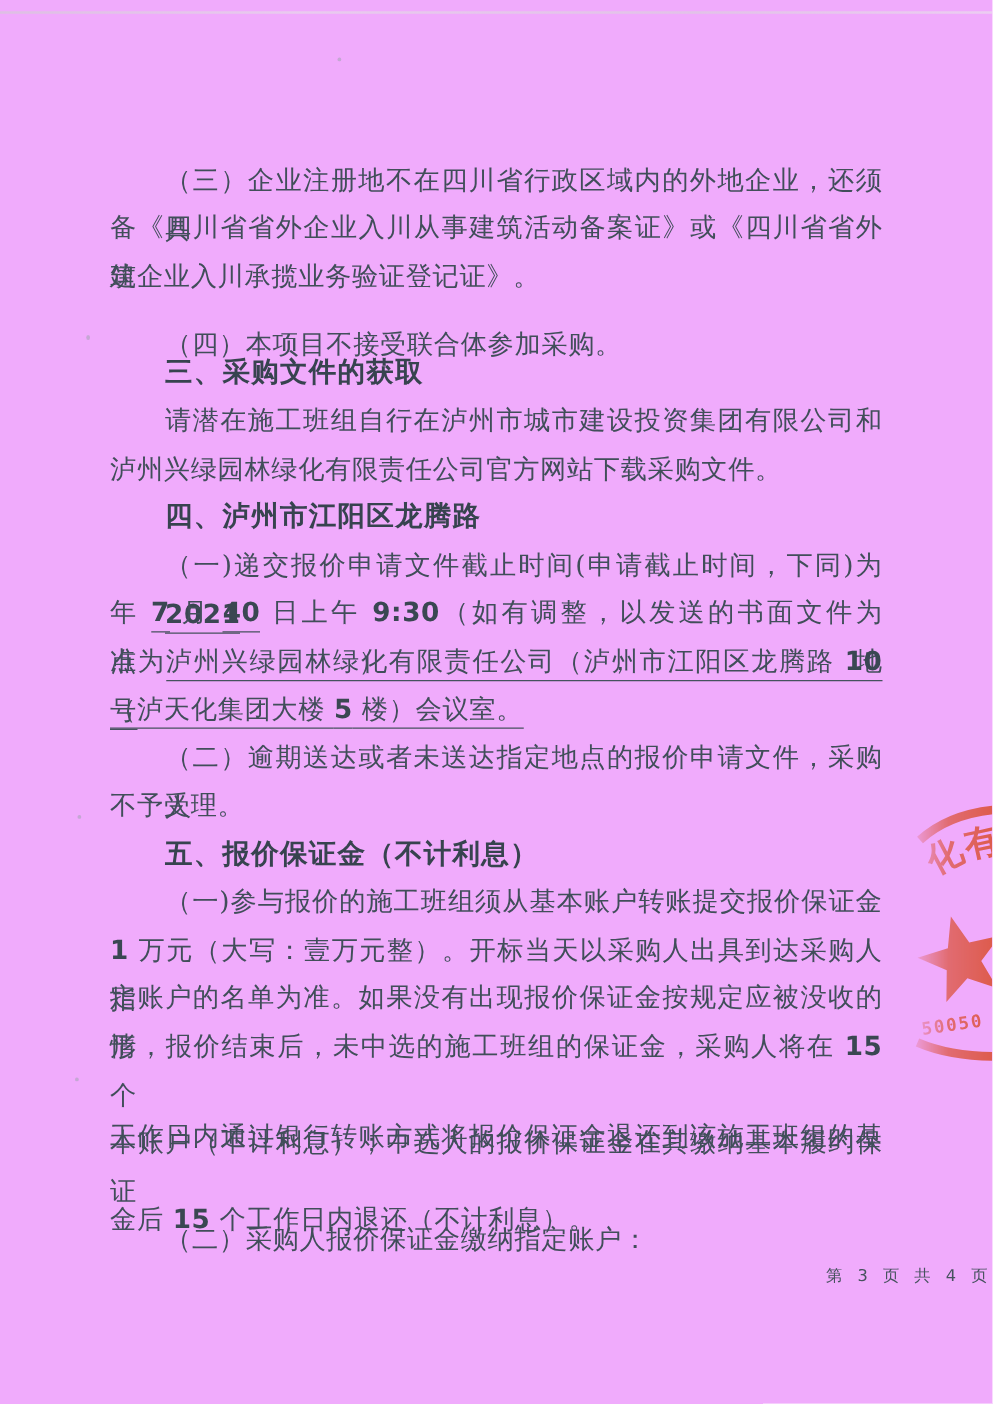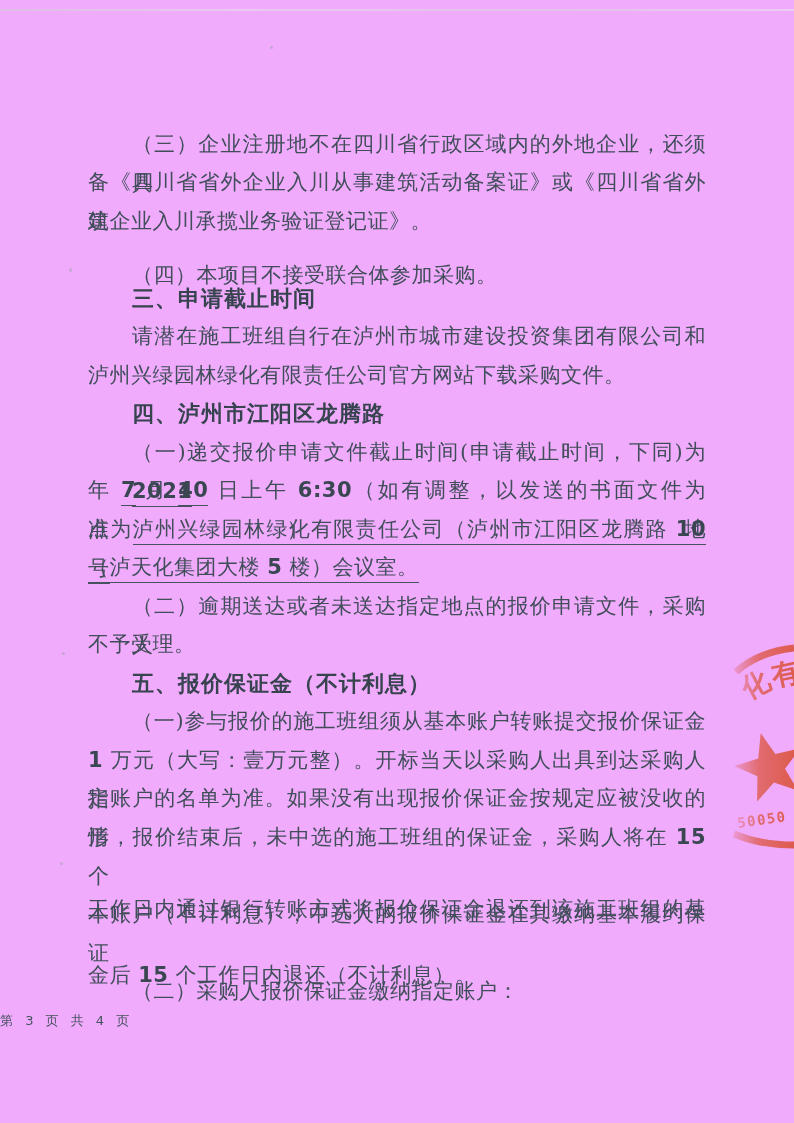--- a/index.html
+++ b/index.html
@@ -25,21 +25,21 @@
   .line.indent{padding-left:44px;width:574px;}
   .line.heading{
     font-family:"DejaVu Sans", sans-serif;font-weight:700;
     color:#37434f;letter-spacing:1px;font-size:22px;
   }
   .line span.u{border-bottom:1.6px solid #46525e;padding-bottom:3px;}
   .line span.b{
     font-family:"DejaVu Sans", sans-serif;font-weight:700;color:#3a4752;
   }
   .footer{
-    position:absolute;top:1012px;left:0;width:794px;text-align:left;
+    position:absolute;top:1012px;left:0;width:794px;text-align:right;
     font-size:13px;letter-spacing:4px;color:#46525e;
     font-family:"DejaVu Sans", sans-serif;
   }
   .stamp-svg{position:absolute;left:730px;top:638px;width:64px;height:215px;}
 </style>
 </head>
 <body>
 
 <div class="page">
 
@@ -47,26 +47,26 @@
   <div class="speck" style="left:270px;top:46px;width:3px;height:3px;"></div>
   <div class="speck" style="left:69px;top:268px;width:3px;height:4px;"></div>
   <div class="speck" style="left:62px;top:652px;width:3px;height:3px;"></div>
   <div class="speck" style="left:60px;top:862px;width:3px;height:3px;"></div>
 
   <div id="doc-content">
       <div class="line jfull indent" style="top: 125px;"><span>（三）企业注册地不在四川省行政区域内的外地企业，还须具</span></div>
       <div class="line jfull" style="top: 163px;"><span>备《四川省省外企业入川从事建筑活动备案证》或《四川省省外建</span></div>
       <div class="line" style="top: 202px;"><span>筑企业入川承揽业务验证登记证》。</span></div>
       <div class="line indent" style="top: 240px; margin-top: 16px;"><span>（四）本项目不接受联合体参加采购。</span></div>
-      <div class="line indent heading" style="top: 279px;"><span>三、申请截止时间</span></div>
+      <div class="line indent heading" style="top: 279px;"><span>三、采购文件的获取</span></div>
       <div class="line jfull indent" style="top: 317px;"><span>请潜在施工班组自行在泸州市城市建设投资集团有限公司和</span></div>
       <div class="line" style="top: 356px;"><span>泸州兴绿园林绿化有限责任公司官方网站下载采购文件。</span></div>
       <div class="line indent heading" style="top: 394px;"><span>四、泸州市江阳区龙腾路</span></div>
       <div class="line jfull indent" style="top: 433px;"><span>（一)递交报价申请文件截止时间(申请截止时间，下同)为</span><span class="u b"> 2021</span></div>
-      <div class="line jfull" style="top: 471px;"><span>年 </span><span class="u b">7</span><span> 月 </span><span class="u b">40</span><span> 日上午 </span><span class="b">6:30</span><span>（如有调整，以发送的书面文件为准），地</span></div>
+      <div class="line jfull" style="top: 471px;"><span>年 </span><span class="u b">7</span><span> 月 </span><span class="u b">40</span><span> 日上午 </span><span class="b">9:30</span><span>（如有调整，以发送的书面文件为准），地</span></div>
       <div class="line jfull" style="top: 510px;"><span>点为</span><span class="u">泸州兴绿园林绿化有限责任公司（泸州市江阳区龙腾路 </span><span class="u b">10</span><span class="u"> 号</span></div>
       <div class="line" style="top: 548px;"><span class="u">（泸天化集团大楼 </span><span class="u b">5</span><span class="u"> 楼）会议室。</span></div>
       <div class="line jfull indent" style="top: 587px;"><span>（二）逾期送达或者未送达指定地点的报价申请文件，采购人</span></div>
       <div class="line" style="top: 625px;"><span>不予受理。</span></div>
       <div class="line indent heading" style="top: 664px;"><span>五、报价保证金（不计利息）</span></div>
       <div class="line jfull indent" style="top: 702px;"><span>（一)参与报价的施工班组须从基本账户转账提交报价保证金</span></div>
       <div class="line jfull" style="top: 741px;"><span class="b">1</span><span> 万元（大写：壹万元整）。开标当天以采购人出具到达采购人指</span></div>
       <div class="line jfull" style="top: 779px;"><span>定账户的名单为准。如果没有出现报价保证金按规定应被没收的情</span></div>
       <div class="line jfull" style="top: 818px;"><span>形，报价结束后，未中选的施工班组的保证金，采购人将在 </span><span class="b">15</span><span> 个</span></div>
       <div class="line jfull" style="top: 856px; margin-top: 34px;"><span>工作日内通过银行转账方式将报价保证金退还到该施工班组的基</span></div>

